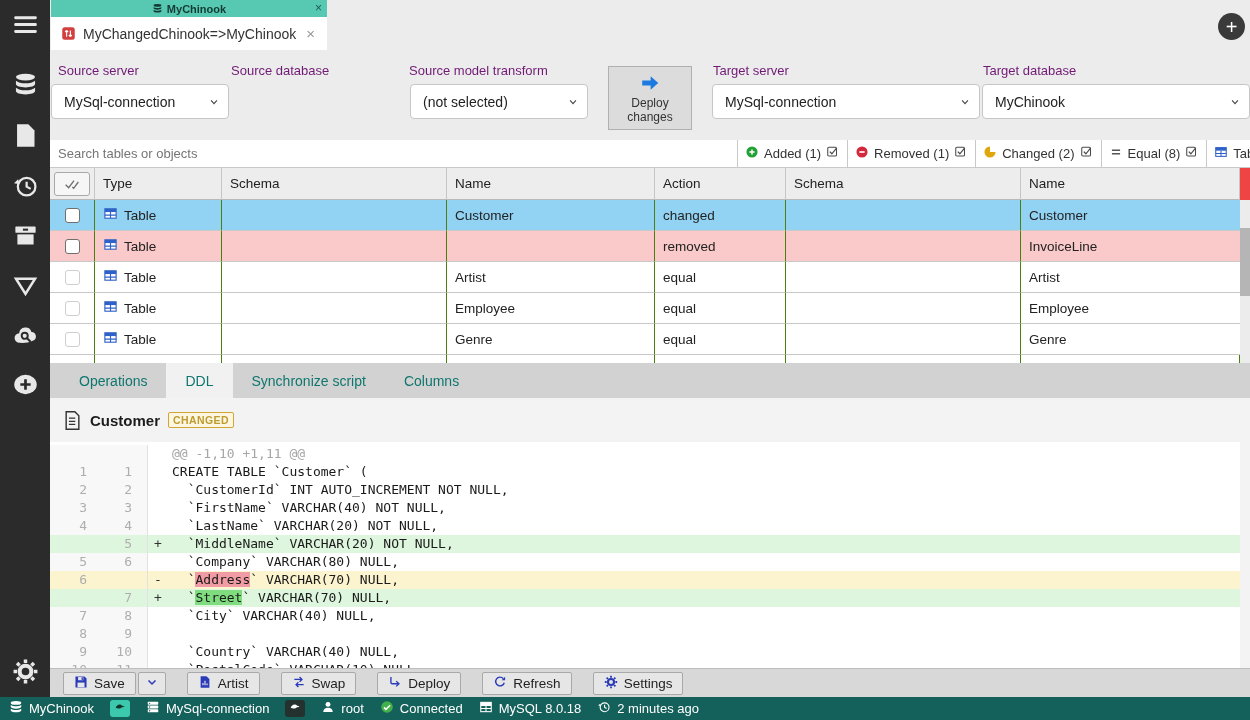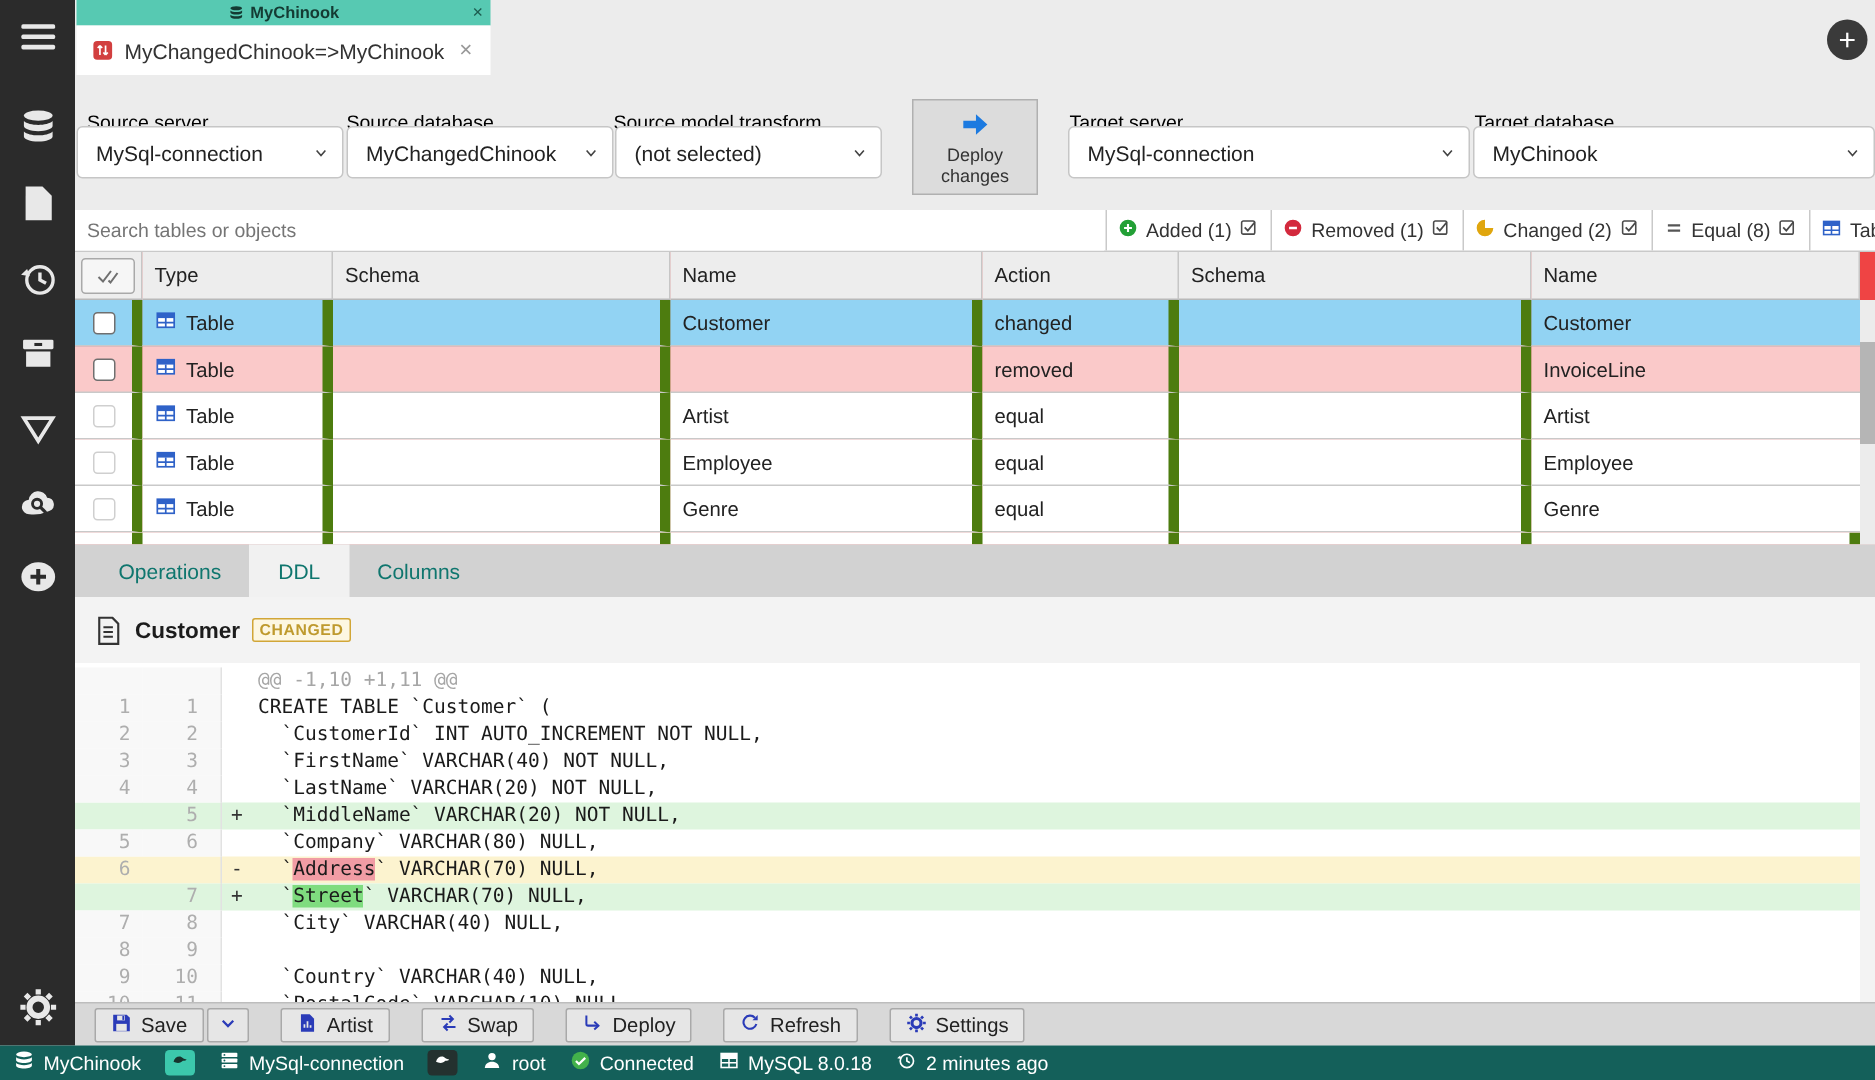--- a/index.html
+++ b/index.html
@@ -15,21 +15,21 @@
            display:flex;align-items:center;justify-content:center;font-size:11px;color:#143b33;font-weight:bold;}
   #minitab .x{position:absolute;right:5px;top:1px;font-weight:normal;color:#1d5c50;font-size:12px;cursor:pointer;}
   #minitab svg{width:11px;height:11px;margin-right:4px;}
   #maintab{position:absolute;left:1px;top:17px;width:276px;height:33px;background:#ffffff;
            display:flex;align-items:center;font-size:14px;color:#333;padding-left:10px;box-sizing:border-box;}
   #maintab svg{width:15px;height:15px;margin-right:7px;}
   #maintab .x{margin-left:10px;color:#999;font-size:15px;cursor:pointer;}
   #plusbtn{position:absolute;left:1168px;top:13px;width:27px;height:27px;border-radius:50%;background:#3a3a3a;
            color:#fff;display:flex;align-items:center;justify-content:center;font-size:20px;cursor:pointer;line-height:1;}
   
-  .flabel{position:absolute;top:74px;font-size:13px;color:#000000;}
+  .flabel{position:absolute;top:63px;font-size:13px;color:#701a75;}
   .fselect{position:absolute;top:84px;height:35px;background:#fff;border:1px solid #c6c6c6;border-radius:4px;
            box-sizing:border-box;display:flex;align-items:center;padding:0 26px 0 12px;font-size:14px;color:#222;cursor:pointer;}
   .fselect .chev{position:absolute;right:9px;top:12px;width:10px;height:10px;}
   #deploybtn{position:absolute;left:558px;top:66px;width:84px;height:64px;background:#dcdcdc;border:1px solid #b0b0b0;
              box-sizing:border-box;display:flex;flex-direction:column;align-items:center;justify-content:center;
              font-size:12px;color:#333;text-align:center;line-height:14px;cursor:pointer;}
   #deploybtn svg{width:24px;height:22px;margin-bottom:2px;}
   
   #searchrow{position:absolute;left:0;top:140px;width:1200px;height:28px;background:#fff;border-bottom:1px solid #c9c9c9;box-sizing:border-box;}
   #searchinput{position:absolute;left:0;top:0;width:686px;height:27px;border:none;outline:none;padding:4px 8px;
@@ -39,21 +39,21 @@
          cursor:pointer;white-space:nowrap;flex:1;justify-content:center;}
   .badge svg{width:14px;height:14px;}
   
   #grid{position:absolute;left:0;top:168px;width:1200px;height:195px;background:#ef4444;}
   .gh{position:absolute;top:0;height:32px;background:#ededed;border-right:1px solid #c6c6c6;border-bottom:1px solid #b9b9b9;
       box-sizing:border-box;font-size:13.5px;color:#222;display:flex;align-items:center;padding-left:8px;}
   #checkallbtn{width:34px;height:22px;background:#f6f6f6;border:1px solid #a9a9a9;border-radius:3px;display:flex;
                align-items:center;justify-content:center;cursor:pointer;}
   #checkallbtn svg{width:16px;height:16px;}
   .grow{position:absolute;left:0;width:1200px;height:31px;cursor:pointer;}
-  .gcell{position:absolute;top:0;height:31px;border-right:7px solid #4d7c0f;border-bottom:1px solid #c9c9c9;
+  .gcell{position:absolute;top:0;height:31px;border-right:1px solid #4d7c0f;border-bottom:1px solid #c9c9c9;
          box-sizing:border-box;font-size:13.5px;display:flex;align-items:center;padding-left:8px;color:#222;overflow:hidden;}
   .gcell svg{width:15px;height:15px;margin-right:6px;flex:none;}
   .cb{width:15px;height:15px;border:1.5px solid #6f6f6f;border-radius:3px;background:#fff;box-sizing:border-box;cursor:pointer;}
   .cb.dis{border-color:#cfcfcf;}
   .st-changed{background:#92d3f3;}
   .st-removed{background:#fac9c9;}
   .st-equal{background:#ffffff;}
   #vscroll{position:absolute;left:1190px;top:32px;width:10px;height:163px;background:#ececec;}
   #vthumb{position:absolute;left:0;top:28px;width:10px;height:68px;background:#b5b5b5;cursor:grab;}
   #gsliver{position:absolute;left:0;top:187px;width:1200px;height:8px;background:#fff;overflow:hidden;}
@@ -196,26 +196,20 @@
     <div id="plusbtn">+</div>
 
     <div class="flabel" style="left:8px">Source server</div>
     <div class="flabel" style="left:181px">Source database</div>
     <div class="flabel" style="left:359px">Source model transform</div>
     <div class="flabel" style="left:663px">Target server</div>
     <div class="flabel" style="left:933px">Target database</div>
 
     <div class="fselect" style="left:1px;width:178px">
       <span>MySql-connection</span>
-      <svg class="chev" viewBox="0 0 24 24">
-          <path d="M5 8l7 8 7-8" fill="none" stroke="#444" stroke-width="2.6"></path>
-        </svg>
-    </div>
-    <div class="fselect" style="left:181px;width:178px">
-      <span>MyChangedChinook</span>
       <svg class="chev" viewBox="0 0 24 24">
           <path d="M5 8l7 8 7-8" fill="none" stroke="#444" stroke-width="2.6"></path>
         </svg>
     </div>
     <div class="fselect" style="left:360px;width:178px">
       <span>(not selected)</span>
       <svg class="chev" viewBox="0 0 24 24">
           <path d="M5 8l7 8 7-8" fill="none" stroke="#444" stroke-width="2.6"></path>
         </svg>
     </div>
@@ -405,20 +399,21 @@
           <div class="gcell" style="left:971px;width:219px;height:8px;border-bottom:none"></div>
         </div>
       <div id="vscroll">
           <div id="vthumb"></div>
         </div>
     </div>
 
     <div id="paneltabs">
         <div class="ptab">Operations</div>
         <div class="ptab active">DDL</div>
+        <div class="ptab">Synchronize script</div>
         <div class="ptab">Columns</div>
       </div>
 
     <div id="ddlhead">
       <svg viewBox="0 0 20 24">
           <path d="M2 1h11l5 5v17H2z" fill="none" stroke="#333" stroke-width="1.8"></path>
           <path d="M5.5 9h8M5.5 13h8M5.5 17h8" stroke="#333" stroke-width="1.6"></path>
         </svg>
       <span class="oname">Customer</span>
       <span id="ddlbadge">CHANGED</span>

